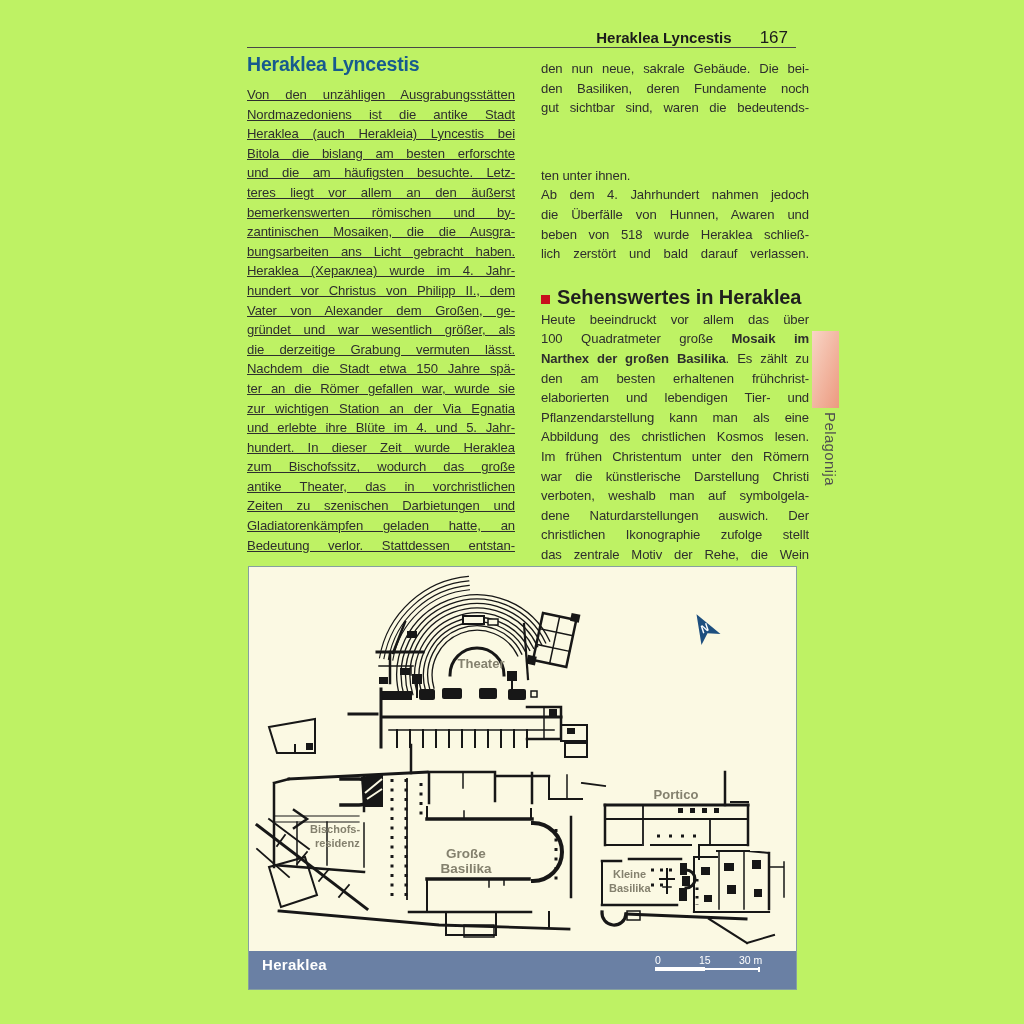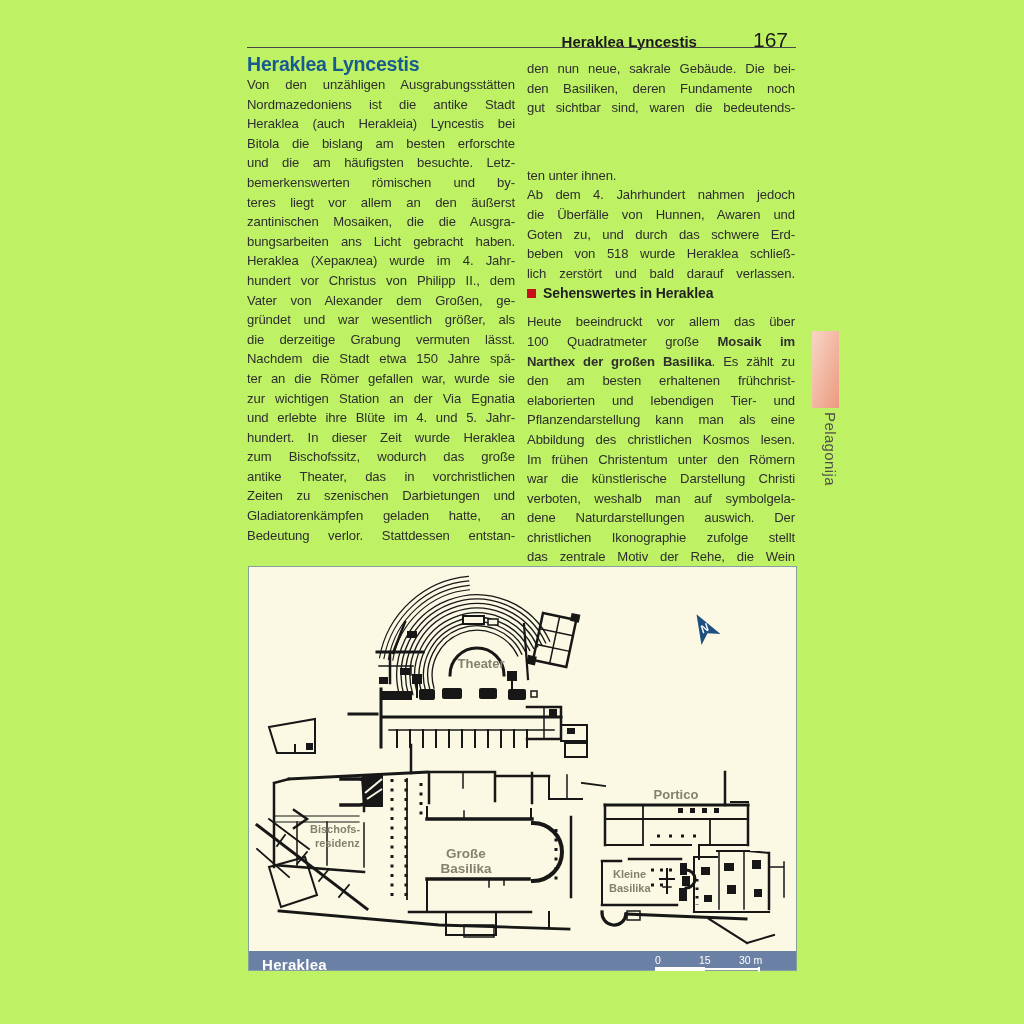--- a/index.html
+++ b/index.html
@@ -2,37 +2,37 @@
 <html><head>
 <meta charset="utf-8">
 <style>
   html,body{margin:0;padding:0;background:#ffffff;}
   .page{position:relative;width:1024px;height:1024px;background:#bef264;overflow:hidden;
         font-family:"Liberation Sans",sans-serif;color:#2e2e2e;}
   
   .runhead{position:absolute;left:247px;top:28px;width:549px;display:flex;
            justify-content:flex-end;align-items:baseline;gap:28px;padding-right:8px;box-sizing:border-box;}
   .rh-title{font-weight:bold;font-size:15px;color:#1b1b1b;}
-  .rh-num{font-size:21px;color:#1b1b1b;margin-left:28px;}
+  .rh-num{font-size:17px;color:#1b1b1b;}
   .rule{position:absolute;left:247px;top:47px;width:549px;border-top:1.6px solid #474747;}
   
   .article-title{position:absolute;left:247px;top:53px;margin:0;font-size:19.5px;
                  font-weight:bold;color:#175a8e;letter-spacing:-0.2px;}
   .col{position:absolute;width:268px;font-size:13.1px;letter-spacing:-0.1px;color:#2e2e2e;}
-  .col-left{left:247px;top:75px;}
-  .col-right{left:527px;top:59px;}
+  .col-left{left:247px;top:85px;text-decoration:underline;}
+  .col-right{left:541px;top:59px;}
   .tline{height:19.6px;line-height:19.6px;overflow:hidden;text-align:justify;text-align-last:justify;}
   .tline.short{text-align-last:left;margin-top:48px;}
-  .sec-head{height:20px;line-height:20px;font-weight:bold;font-size:14px;color:#1f1f1f;}
+  .sec-head{margin-top:23px;height:20px;line-height:20px;font-weight:bold;font-size:20px;color:#1f1f1f;}
   .bullet{display:inline-block;width:9px;height:9px;background:#c8101c;margin-right:7px;}
-  .para3{margin-top:9px;}
+  .para3{margin-top:3px;}
   
   .map{position:absolute;left:248px;top:566px;width:547px;border:1px solid #86a0a0;}
   .plan{display:block;background:#fbf9e3;}
-  .map-caption{position:relative;height:19px;background:#6a80a4;}
+  .map-caption{position:relative;height:38px;background:#6a80a4;}
   .map-caption .cap-text{position:absolute;left:13px;top:0;line-height:27px;color:#ffffff;
                          font-weight:bold;font-size:15px;letter-spacing:0.3px;}
   .scalebar{position:absolute;left:404px;top:3px;}
   
   .side-tab{position:absolute;left:812px;top:331px;width:27px;height:77px;
             background:linear-gradient(110deg,#f8d5c6,#ec9a7f);}
   .side-tab-label{position:absolute;left:812px;top:412px;width:27px;height:120px;
                   writing-mode:vertical-rl;font-size:15px;color:#4f4f4f;letter-spacing:0.4px;}
   
   .pl{stroke:#171717;fill:none;stroke-linecap:square;}
@@ -53,22 +53,22 @@
   <div class="rule"></div>
 
   <h1 class="article-title">Heraklea Lyncestis</h1>
 
   <div class="col col-left">
       <div class="tline"><span>Von den unzähligen Ausgrabungsstätten</span></div>
       <div class="tline"><span>Nordmazedoniens ist die antike Stadt</span></div>
       <div class="tline"><span>Heraklea (auch Herakleia) Lyncestis bei</span></div>
       <div class="tline"><span>Bitola die bislang am besten erforschte</span></div>
       <div class="tline"><span>und die am häufigsten besuchte. Letz-</span></div>
+      <div class="tline"><span>teres liegt vor allem an den äußerst</span></div>
       <div class="tline"><span>bemerkenswerten römischen und by-</span></div>
-      <div class="tline"><span>teres liegt vor allem an den äußerst</span></div>
       <div class="tline"><span>zantinischen Mosaiken, die die Ausgra-</span></div>
       <div class="tline"><span>bungsarbeiten ans Licht gebracht haben.</span></div>
       <div class="tline"><span>Heraklea (Хераклеа) wurde im 4. Jahr-</span></div>
       <div class="tline"><span>hundert vor Christus von Philipp II., dem</span></div>
       <div class="tline"><span>Vater von Alexander dem Großen, ge-</span></div>
       <div class="tline"><span>gründet und war wesentlich größer, als</span></div>
       <div class="tline"><span>die derzeitige Grabung vermuten lässt.</span></div>
       <div class="tline"><span>Nachdem die Stadt etwa 150 Jahre spä-</span></div>
       <div class="tline"><span>ter an die Römer gefallen war, wurde sie</span></div>
       <div class="tline"><span>zur wichtigen Station an der Via Egnatia</span></div>
@@ -84,21 +84,20 @@
   <div class="col col-right">
     <div>
         <div class="tline"><span>den nun neue, sakrale Gebäude. Die bei-</span></div>
         <div class="tline"><span>den Basiliken, deren Fundamente noch</span></div>
         <div class="tline"><span>gut sichtbar sind, waren die bedeutends-</span></div>
         <div class="tline short"><span>ten unter ihnen.</span></div>
       </div>
     <div>
         <div class="tline"><span>Ab dem 4. Jahrhundert nahmen jedoch</span></div>
         <div class="tline"><span>die Überfälle von Hunnen, Awaren und</span></div>
-        <div class="tline"><span>Goten zu, und durch das schwere Erd-</span></div>
         <div class="tline"><span>beben von 518 wurde Heraklea schließ-</span></div>
         <div class="tline"><span>lich zerstört und bald darauf verlassen.</span></div>
       </div>
     <div class="sec-head">
       <span class="bullet"></span><span>Sehenswertes in Heraklea</span>
     </div>
     <div class="para3">
         <div class="tline"><span>Heute beeindruckt vor allem das über</span></div>
         <div class="tline"><span>100 Quadratmeter große </span><span style="font-weight: bold;">Mosaik im</span><span></span></div>
         <div class="tline"><span></span><span style="font-weight: bold;">Narthex der großen Basilika</span><span>. Es zählt zu</span></div>

